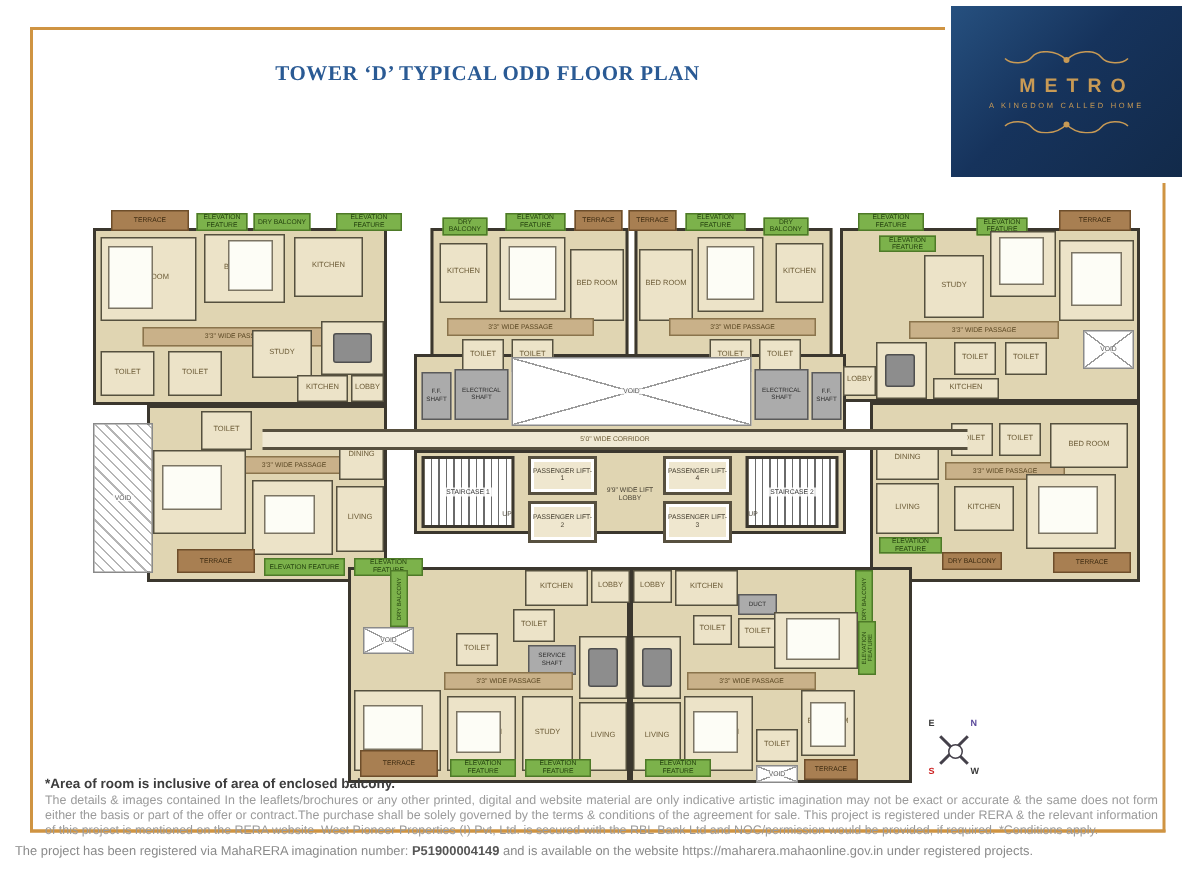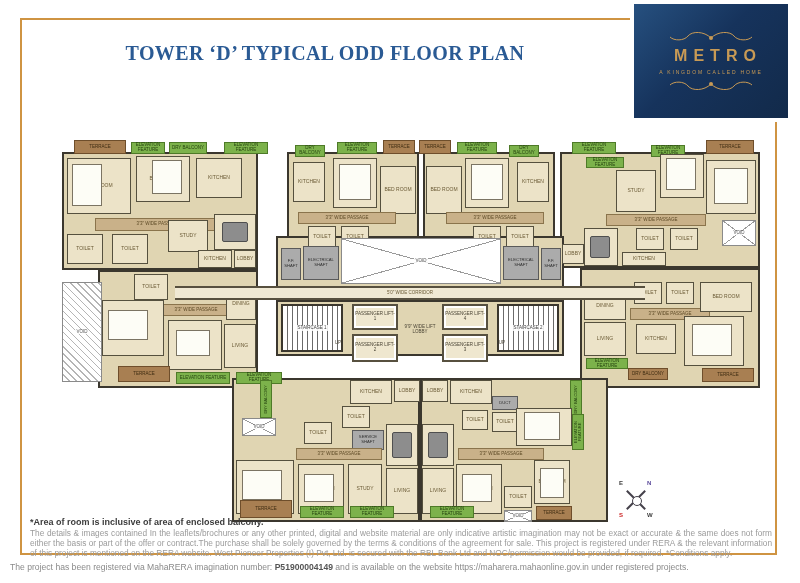--- a/index.html
+++ b/index.html
@@ -5,29 +5,29 @@
   html,body{margin:0;padding:0;}
   body{width:800px;height:583px;position:relative;background:#ffffff;overflow:hidden;
        font-family:"Liberation Sans",sans-serif;}
   
   #frame{position:absolute;left:20px;top:18px;width:757px;height:537px;
          border:2px solid #cf9442;box-sizing:border-box;}
   #footrule{position:absolute;left:20px;top:553px;width:757px;height:2px;background:#cf9442;}
   
   #title{position:absolute;left:60px;top:42px;width:530px;text-align:center;
          font-family:"Liberation Serif",serif;font-weight:bold;color:#2a5a94;}
-  #title .l1{font-size:20px;letter-spacing:.4px;}
+  #title .l1{font-size:14px;letter-spacing:.4px;}
   #title .l2{font-size:17px;margin-top:4px;letter-spacing:.4px;}
   
   #logo{position:absolute;left:630px;top:0px;width:162px;height:122px;z-index:5;
         background:linear-gradient(135deg,#26507f 0%,#173ciz 40%,#122a4a 100%);
         background:linear-gradient(135deg,#26507f 0%,#16335c 45%,#122a4a 100%);
         border:4px solid #ffffff;box-sizing:border-box;
         display:flex;flex-direction:column;align-items:center;justify-content:center;gap:3px;}
-  #logo .metro{color:#c89a55;font-size:16px;letter-spacing:6px;margin-left:14px;font-weight:bold;}
+  #logo .metro{color:#c89a55;font-size:13px;letter-spacing:6px;margin-left:14px;font-weight:bold;}
   #logo .grande{color:#c89a55;font-family:"Liberation Serif",serif;font-size:27px;
                 letter-spacing:2px;line-height:.9;}
   #logo .tag{color:#c89a55;font-size:5px;letter-spacing:1.8px;margin-top:1px;}
   
   #plan{position:absolute;left:0;top:0;width:800px;height:583px;}
   .r{position:absolute;box-sizing:border-box;display:flex;align-items:center;justify-content:center;}
   .r span{display:block;text-align:center;font-size:5px;line-height:1.1;padding:0 1px;color:#6b5b36;}
   .ol{background:#e0d5b2;border:2px solid #3b372e;}
   .rm{background:#ece3c8;border:1px solid #55503e;}
   .rm span{color:#6b5b36;text-transform:uppercase;}

